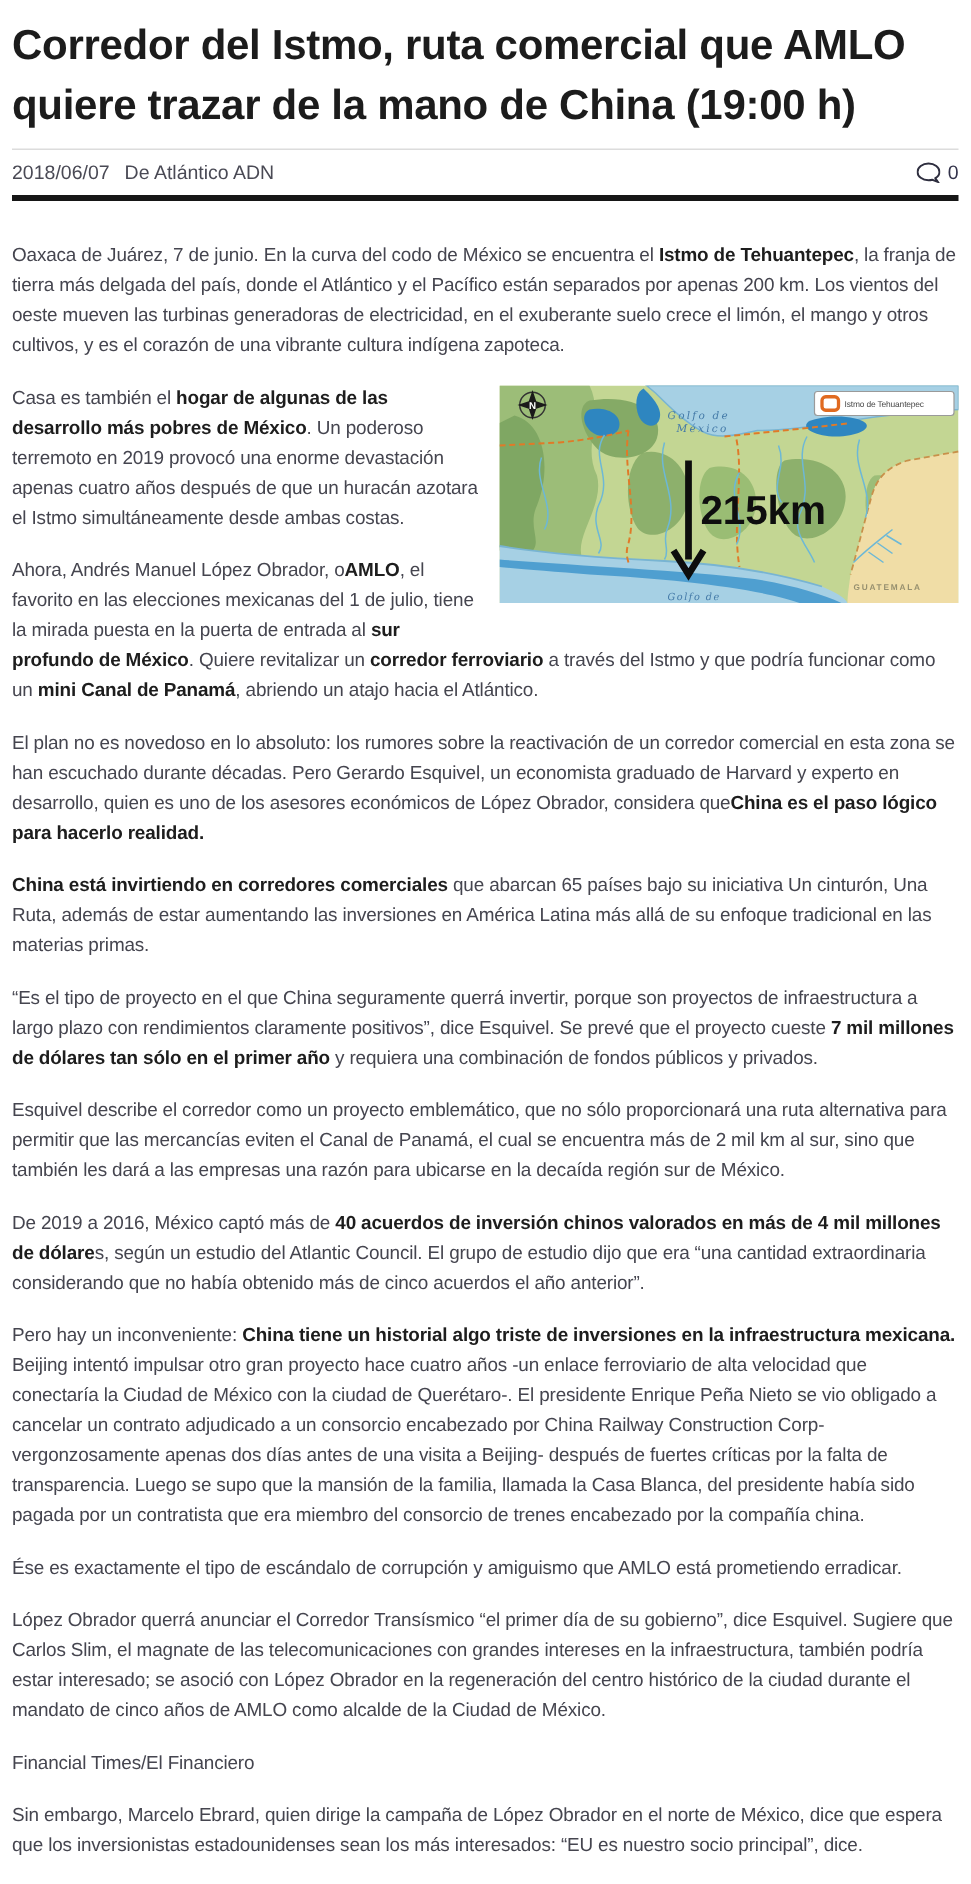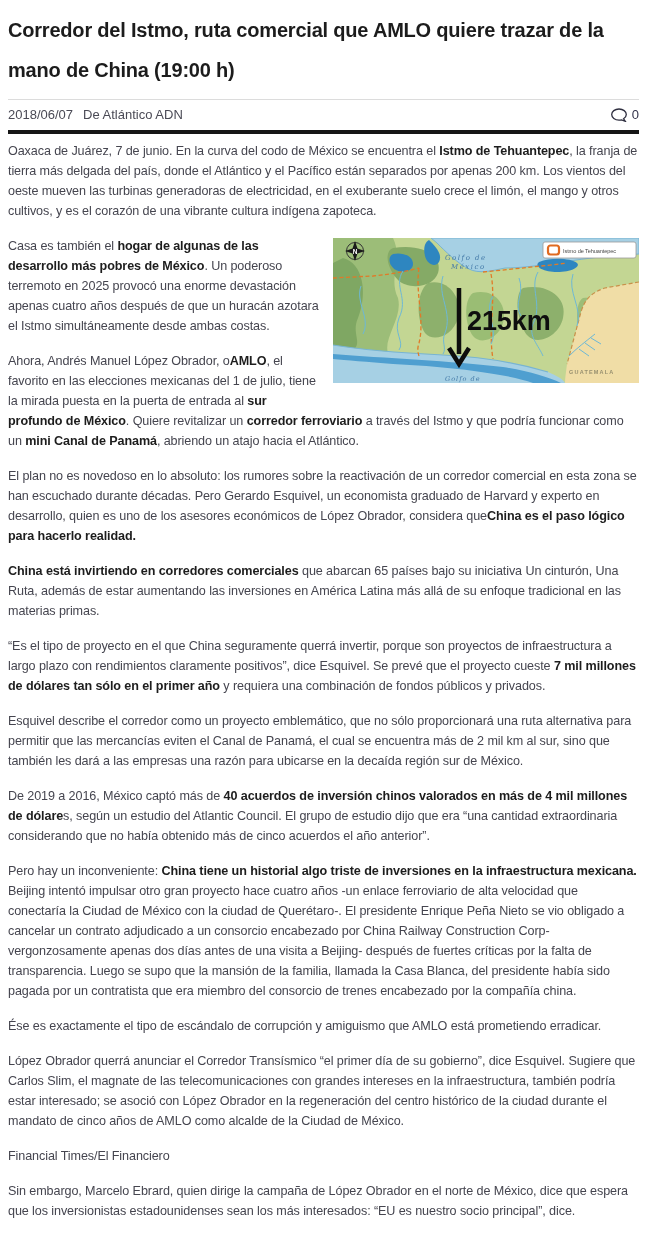--- a/index.html
+++ b/index.html
@@ -6,40 +6,40 @@
   body {
     width:647px;
     font-family:"Liberation Sans", sans-serif;
     color:#45454f;
     -webkit-font-smoothing:antialiased;
   }
   .page { padding:0 8px; }
 
   
   .title {
-    font-size:20px;
+    font-size:28px;
     line-height:40px;
     font-weight:700;
     color:#1c1c1c;
     letter-spacing:-0.2px;
     margin:10px 0 9px 0;
   }
   .rule-thin { height:0; border:0; border-top:1px solid #dcdcdc; margin:0; }
   .meta {
     display:flex; align-items:center; justify-content:space-between;
     font-size:13px; color:#4a4a55; padding:7px 0 8px 0;
   }
   .meta-left { display:flex; align-items:flex-start; gap:10px; }
   .comments { display:flex; align-items:center; gap:5px; cursor:pointer; color:#32324a; }
   .comments svg { display:block; }
   .rule-thick { height:4px; background:#161616; margin:0; }
 
   
   .article {
-    margin-top:7px;
+    margin-top:26px;
     font-size:12.6px;
     line-height:20px;
     letter-spacing:-0.1px;
     color:#45454f;
   }
   .article p { margin:0 0 15px 0; }
   .article .b { font-weight:700; color:#1d1d1d; }
 
   figure.map-figure {
     float:right;
@@ -153,21 +153,21 @@
         </g>
         <text x="134" y="92" font-size="27" class="map-distance">215km</text>
 
         <text x="112" y="22" font-size="7" letter-spacing="1.5" class="map-label-water">Golfo de</text>
         <text x="118" y="31" font-size="7" letter-spacing="1.5" class="map-label-water">México</text>
         <text x="112" y="143" font-size="6.5" letter-spacing="1" class="map-label-water">Golfo de</text>
         <text x="236" y="136" font-size="5.5" class="map-label-country">GUATEMALA</text>
       </svg>
     </figure>
 
-  <p><span>Casa es también el </span><span class="b">hogar de algunas de las desarrollo más pobres de México</span><span>. Un poderoso terremoto en 2025 provocó una enorme devastación apenas cuatro años después de que un huracán azotara el Istmo simultáneamente desde ambas costas.</span></p>
+  <p><span>Casa es también el </span><span class="b">hogar de algunas de las desarrollo más pobres de México</span><span>. Un poderoso terremoto en 2019 provocó una enorme devastación apenas cuatro años después de que un huracán azotara el Istmo simultáneamente desde ambas costas.</span></p>
       <p><span>Ahora, Andrés Manuel López Obrador, o</span><span class="b">AMLO</span><span>, el favorito en las elecciones mexicanas del 1 de julio, tiene la mirada puesta en la puerta de entrada al </span><span class="b">sur profundo de México</span><span>. Quiere revitalizar un </span><span class="b">corredor ferroviario</span><span> a través del Istmo y que podría funcionar como un </span><span class="b">mini Canal de Panamá</span><span>, abriendo un atajo hacia el Atlántico.</span></p>
       <p><span>El plan no es novedoso en lo absoluto: los rumores sobre la reactivación de un corredor comercial en esta zona se han escuchado durante décadas. Pero Gerardo Esquivel, un economista graduado de Harvard y experto en desarrollo, quien es uno de los asesores económicos de López Obrador, considera que</span><span class="b">China es el paso lógico para hacerlo realidad.</span></p>
       <p><span class="b">China está invirtiendo en corredores comerciales</span><span> que abarcan 65 países bajo su iniciativa Un cinturón, Una Ruta, además de estar aumentando las inversiones en América Latina más allá de su enfoque tradicional en las materias primas.</span></p>
       <p><span>“Es el tipo de proyecto en el que China seguramente querrá invertir, porque son proyectos de infraestructura a largo plazo con rendimientos claramente positivos”, dice Esquivel. Se prevé que el proyecto cueste </span><span class="b">7 mil millones de dólares tan sólo en el primer año</span><span> y requiera una combinación de fondos públicos y privados.</span></p>
       <p><span>Esquivel describe el corredor como un proyecto emblemático, que no sólo proporcionará una ruta alternativa para permitir que las mercancías eviten el Canal de Panamá, el cual se encuentra más de 2 mil km al sur, sino que también les dará a las empresas una razón para ubicarse en la decaída región sur de México.</span></p>
       <p><span>De 2019 a 2016, México captó más de </span><span class="b">40 acuerdos de inversión chinos valorados en más de 4 mil millones de dólare</span><span>s, según un estudio del Atlantic Council. El grupo de estudio dijo que era “una cantidad extraordinaria considerando que no había obtenido más de cinco acuerdos el año anterior”.</span></p>
       <p><span>Pero hay un inconveniente: </span><span class="b">China tiene un historial algo triste de inversiones en la infraestructura mexicana.</span><span> Beijing intentó impulsar otro gran proyecto hace cuatro años -un enlace ferroviario de alta velocidad que conectaría la Ciudad de México con la ciudad de Querétaro-. El presidente Enrique Peña Nieto se vio obligado a cancelar un contrato adjudicado a un consorcio encabezado por China Railway Construction Corp- vergonzosamente apenas dos días antes de una visita a Beijing- después de fuertes críticas por la falta de transparencia. Luego se supo que la mansión de la familia, llamada la Casa Blanca, del presidente había sido pagada por un contratista que era miembro del consorcio de trenes encabezado por la compañía china.</span></p>
       <p><span>Ése es exactamente el tipo de escándalo de corrupción y amiguismo que AMLO está prometiendo erradicar.</span></p>
       <p><span>López Obrador querrá anunciar el Corredor Transísmico “el primer día de su gobierno”, dice Esquivel. Sugiere que Carlos Slim, el magnate de las telecomunicaciones con grandes intereses en la infraestructura, también podría estar interesado; se asoció con López Obrador en la regeneración del centro histórico de la ciudad durante el mandato de cinco años de AMLO como alcalde de la Ciudad de México.</span></p>
       <p><span>Financial Times/El Financiero</span></p>

